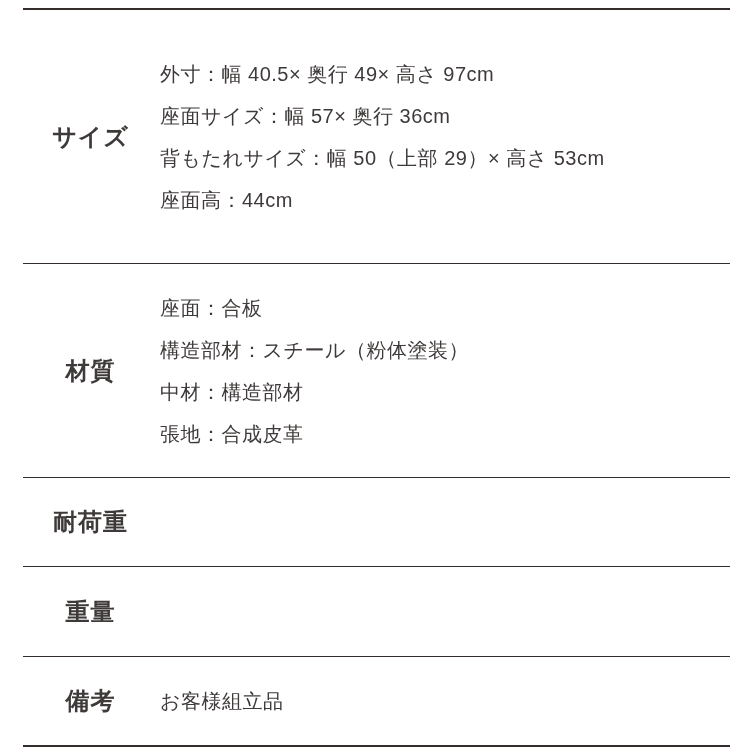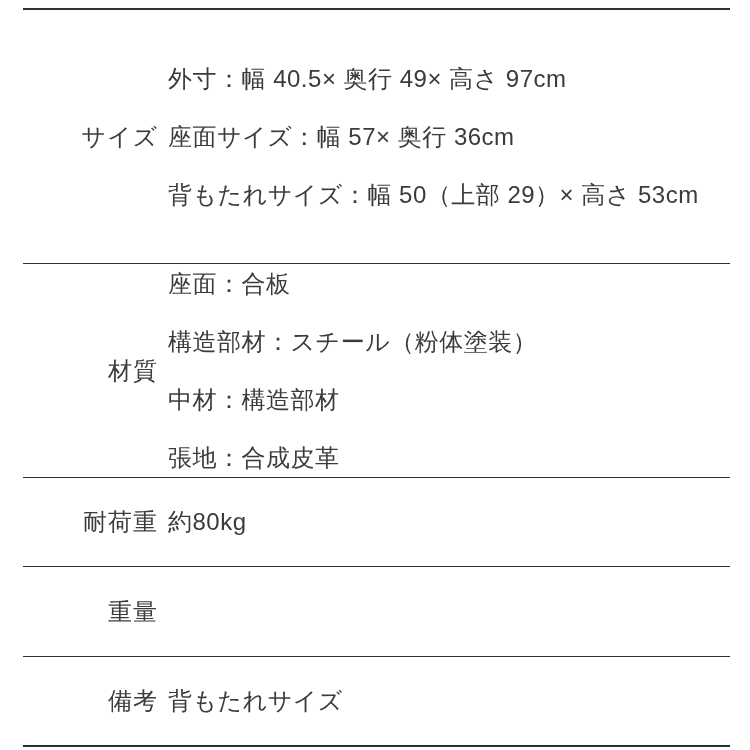--- a/index.html
+++ b/index.html
@@ -25,92 +25,91 @@
   .spec-row {
     display: flex;
     box-sizing: border-box;
     border-bottom: 1.5px solid #332d2b;
   }
   .spec-row:last-child {
     border-bottom: none;
   }
   .spec-row.r0 { height: 254px; }
   .spec-row.r1 { height: 214px; }
-  .spec-row.r2 { height: 89px;  }
+  .spec-row.r2 { height: 89px; gap: 24px;  }
   .spec-row.r3 { height: 90px;  }
   .spec-row.r4 { height: 88px;  }
   .label-cell {
     width: 135px;
     flex: 0 0 135px;
     display: flex;
     align-items: center;
-    justify-content: flex-end;
+    justify-content: center;
     font-size: 24px;
     letter-spacing: 1px;
+    font-weight: bold;
   }
   .value-cell {
     flex: 1;
     display: flex;
     flex-direction: column;
     justify-content: center;
     padding-left: 2px;
   }
   .value-line {
-    margin: 8px;
-    font-size: 24px;
+    margin: 0;
+    font-size: 20px;
     line-height: 42px;
     letter-spacing: 0.5px;
     white-space: nowrap;
   }
 </style>
 </head>
 <body>
 
 <div class="spec-table">
 
   <div class="spec-row r0">
     <div class="label-cell">
       <span>サイズ</span>
     </div>
     <div class="value-cell">
       <p class="value-line">外寸：幅 40.5× 奥行 49× 高さ 97cm</p>
       <p class="value-line">座面サイズ：幅 57× 奥行 36cm</p>
       <p class="value-line">背もたれサイズ：幅 50（上部 29）× 高さ 53cm</p>
+      <p class="value-line">座面高：44cm</p>
     </div>
   </div>
 
   <div class="spec-row r1">
     <div class="label-cell">
       <span>材質</span>
     </div>
     <div class="value-cell">
       <p class="value-line">座面：合板</p>
       <p class="value-line">構造部材：スチール（粉体塗装）</p>
       <p class="value-line">中材：構造部材</p>
       <p class="value-line">張地：合成皮革</p>
     </div>
   </div>
 
   <div class="spec-row r2">
     <div class="label-cell">
       <span>耐荷重</span>
     </div>
-    <div class="value-cell">
-      <p class="value-line">約80kg</p>
-    </div>
   </div>
 
   <div class="spec-row r3">
     <div class="label-cell">
       <span>重量</span>
     </div>
   </div>
 
   <div class="spec-row r4">
     <div class="label-cell">
       <span>備考</span>
     </div>
     <div class="value-cell">
-      <p class="value-line">背もたれサイズ</p>
+      <p class="value-line">お客様組立品</p>
     </div>
   </div>
 
 </div>
 
 </body></html>

